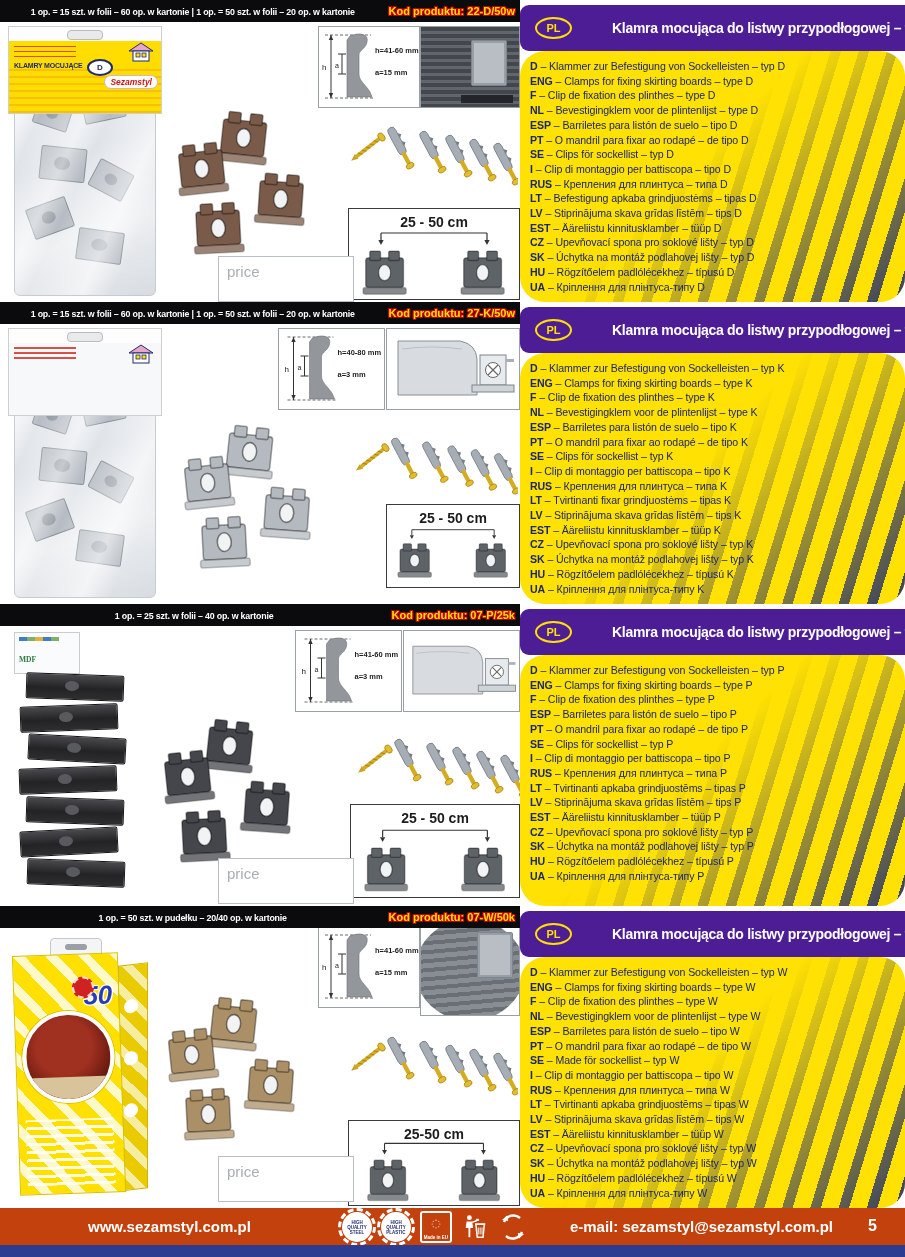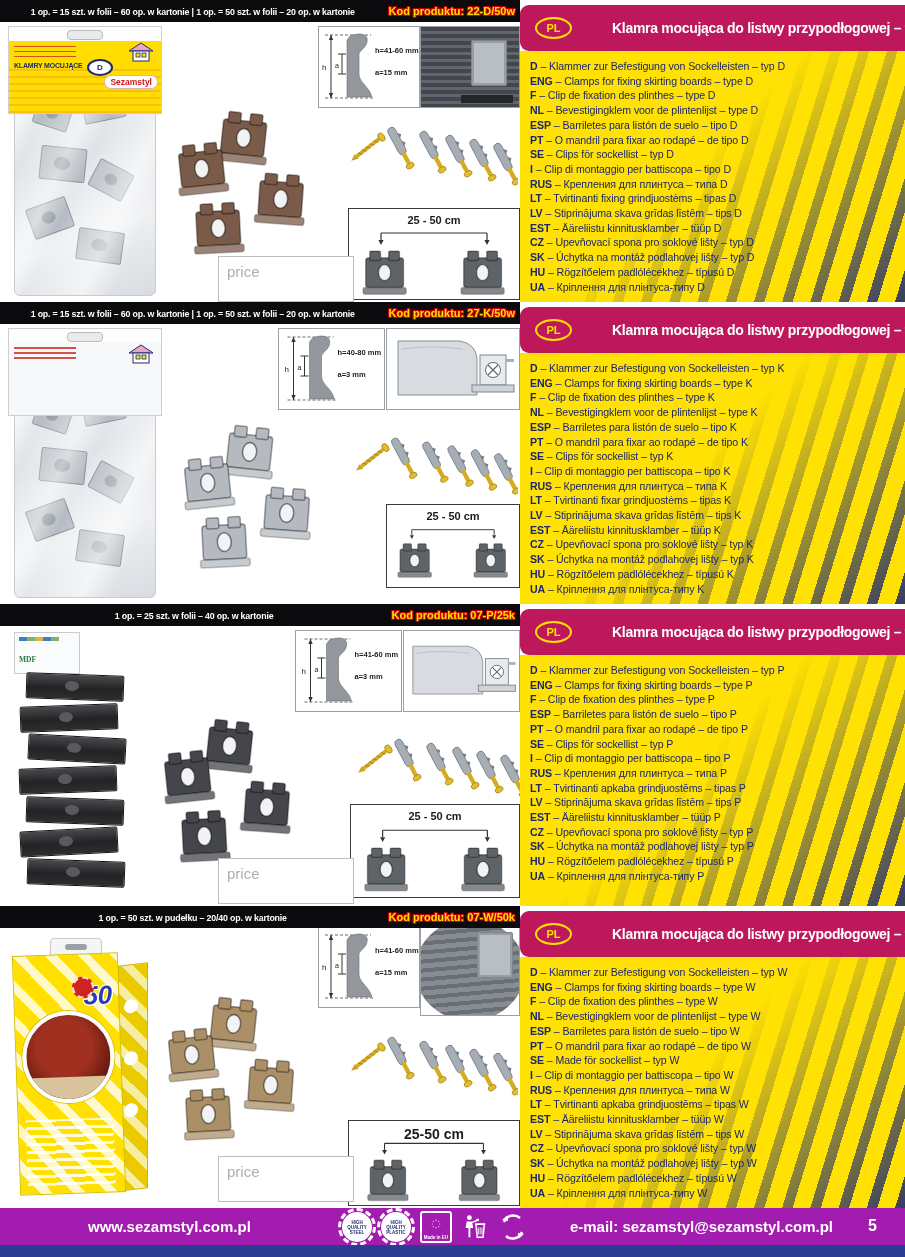--- a/index.html
+++ b/index.html
@@ -12,46 +12,46 @@
   .bar{position:absolute;left:0;top:0;width:520px;height:22px;background:#0b0b0d;
        display:flex;align-items:center;z-index:3;text-align:center;}
   .pack-info{flex:1;min-width:0;padding-left:26px;color:#fff;font-weight:bold;font-size:9.5px;
        letter-spacing:-0.2px;white-space:nowrap;transform:scaleX(.93);transform-origin:left center;}
   .prod-code{margin-right:5px;color:#ffe000;font-weight:bold;font-size:11px;white-space:nowrap;
        text-shadow:-1px 0 #c40000,1px 0 #c40000,0 -1px #c40000,0 1px #c40000,
                    -1px -1px #c40000,1px 1px #c40000,1px -1px #c40000,-1px 1px #c40000;}
 
   
   .panel{position:absolute;left:520px;top:0;width:385px;height:302px;}
-  .panel-head{position:absolute;left:0;top:5px;right:0;height:46px;background:#be185d;
+  .panel-head{position:absolute;left:0;top:5px;right:0;height:46px;background:#4c1d95;
        border-radius:9px 0 0 9px;display:flex;align-items:center;gap:28px;}
   .pl-badge{margin-left:15px;min-width:33px;height:18px;border:2px solid #ffe000;border-radius:50%;
        color:#ffe000;font-weight:bold;font-size:11px;display:flex;align-items:center;justify-content:center;}
   .panel-title{margin:0 0 0 12px;color:#fff;font-size:14px;font-weight:bold;letter-spacing:-0.3px;white-space:nowrap;}
-  .panel-body{position:absolute;left:0;top:51px;right:0;bottom:0;background:#ffe103;overflow:hidden;}
+  .panel-body{position:absolute;left:0;top:51px;right:0;bottom:0;background:#ffe103;overflow:hidden;border-radius:25px;}
   .panel-body::after{content:"";position:absolute;inset:0;
        background:repeating-linear-gradient(107deg,rgba(31,43,111,.9) 0 10px,rgba(31,43,111,0) 10px 27px);
        -webkit-mask-image:linear-gradient(315deg,#000 0%,transparent 55%);
        mask-image:linear-gradient(315deg,#000 0%,transparent 55%);}
   .lang-list{list-style:none;margin:0;padding:8px 4px 0 10px;position:relative;z-index:1;}
   .lang-row{font-size:10.6px;line-height:14.7px;color:#1d2769;letter-spacing:-0.1px;white-space:nowrap;}
   .lang-code{font-weight:bold;}
 
   
   .dimbox{position:absolute;left:318px;top:26px;width:100px;height:80px;background:#fff;border:1px solid #9aa0a6;}
   .dimbox svg{position:absolute;inset:0;width:100%;height:100%;}
   .exbox{position:absolute;left:420px;top:26px;width:98px;height:80px;background:#fff;border:1px solid #9aa0a6;overflow:hidden;}
   .ex-photo{position:absolute;inset:0;background:repeating-linear-gradient(180deg,#43464c 0 4px,#61656c 4px 7px);}
   .ex-photo::after{content:"";position:absolute;right:12px;top:13px;width:34px;height:44px;background:#b9bec4;
        border:1px solid #7e858c;border-radius:2px;box-shadow:inset 0 0 0 2px #979ea6;}
   .ex-photo::before{content:"";position:absolute;right:6px;bottom:4px;width:52px;height:8px;background:#23252a;z-index:1;}
   .ex-draw{display:none;position:absolute;inset:0;width:100%;height:100%;}
   .spacingbox{position:absolute;left:348px;top:208px;width:170px;height:90px;background:#fff;border:1px solid #3a3a3a;}
   .spacingbox svg{position:absolute;inset:0;width:100%;height:100%;}
-  .spacing-label{position:absolute;left:0;right:0;top:5px;text-align:center;font-weight:bold;font-size:11px;color:#1c1c1c;z-index:1;}
+  .spacing-label{position:absolute;left:0;right:0;top:5px;text-align:center;font-weight:bold;font-size:14px;color:#1c1c1c;z-index:1;}
   .pricebox{position:absolute;left:218px;top:256px;width:134px;height:44px;background:#fff;border:1px solid #b9bec4;z-index:2;}
   .price-text{position:absolute;left:8px;top:6px;color:#a9afb5;font-size:15px;}
 
   
   .cluster{position:absolute;left:162px;top:106px;width:178px;height:164px;color:#7a5a48;}
   .cluster svg,.screws svg{width:100%;height:100%;}
   .screws{position:absolute;left:345px;top:108px;width:173px;height:96px;}
 
   
   .packshot{position:absolute;left:8px;top:26px;width:152px;height:272px;}
@@ -81,21 +81,21 @@
        background:repeating-linear-gradient(0deg,rgba(220,60,50,.18) 0 2px,transparent 2px 7px);}
   .slot{position:absolute;left:50%;top:3px;transform:translateX(-50%);width:34px;height:8px;border-radius:4px;
        background:#e8eaec;border:1px solid #bbb;z-index:2;}
   .card-lines{position:absolute;left:5px;top:17px;width:62px;height:13px;opacity:.85;
        background:repeating-linear-gradient(0deg,#d23326 0 1.5px,transparent 1.5px 5px);}
   .house{position:absolute;right:7px;top:15px;z-index:2;}
   .card-title{position:absolute;left:5px;top:35px;font-size:7px;font-weight:bold;color:#1f2b6f;z-index:4;letter-spacing:-0.2px;}
   .card-badge{position:absolute;left:78px;top:32px;width:22px;height:13px;border:2px solid #1f2b6f;background:#fff;
        border-radius:50%;font-size:8px;font-weight:bold;color:#1f2b6f;text-align:center;line-height:13px;z-index:4;}
   .card-brand{position:absolute;right:3px;top:48px;background:#fff;border:1px solid #d6b5b5;border-radius:8px;
-       padding:1px 5px;color:#d11616;font-weight:bold;font-size:8.5px;z-index:4;}
+       padding:1px 5px;color:#d11616;font-style:italic;font-weight:bold;font-size:8.5px;z-index:4;}
 
   .stack{position:absolute;left:2px;top:2px;width:140px;height:268px;}
   .stack-card{position:absolute;left:4px;top:0;width:64px;height:40px;background:#fafbfc;border:1px solid #ccc;}
   .stack-card::before{content:"";position:absolute;left:4px;top:4px;width:40px;height:4px;
        background:repeating-linear-gradient(90deg,#3f7ec2 0 8px,#7fb069 8px 16px,#e2b13c 16px 24px);}
   .mdf-label{position:absolute;left:4px;top:22px;font-size:7.5px;font-weight:bold;color:#2c7a3f;font-family:Liberation Serif, serif;}
   .stack i{position:absolute;width:96px;height:24px;border:1px solid #141416;border-radius:2px;
        background:linear-gradient(180deg,#4a4a4e,#232325 55%,#2e2e30);}
   .stack i::after{content:"";position:absolute;left:40%;top:6px;width:14px;height:10px;border-radius:50%;background:#585a5e;}
   .stack i:nth-of-type(1){left:16px;top:42px;transform:rotate(2deg);}
@@ -142,21 +142,21 @@
   .variant-box-w .ex-photo{inset:-6px;border-radius:50%;
        background:repeating-linear-gradient(175deg,#888d93 0 5px,#6a6f76 5px 9px);}
   .variant-box-w .ex-photo::before{display:none;}
   .variant-box-w .screws{top:112px;}
   .variant-box-w .spacingbox{top:214px;height:84px;}
   .variant-box-w .spacing-label{font-size:14px;}
   .variant-box-w .pricebox{top:250px;}
   .variant-box-w .cluster{left:152px;top:86px;color:#ab8f66;}
 
   
-  footer{position:absolute;left:0;top:1208px;width:905px;height:49px;background:#a21caf;}
+  footer{position:absolute;left:0;top:1208px;width:905px;height:49px;background:#c2410c;}
   .footer-strip{position:absolute;left:0;bottom:0;width:100%;height:12px;background:#2c3c90;}
   .site{position:absolute;left:88px;top:10px;color:#fff;font-weight:bold;font-size:15px;}
   .badges{position:absolute;left:342px;top:3px;height:32px;display:flex;gap:9px;align-items:center;}
   .burst{position:relative;width:30px;height:30px;border-radius:50%;background:#fff;
        display:flex;align-items:center;justify-content:center;text-align:center;}
   .burst::before{content:"";position:absolute;inset:-4px;border-radius:50%;border:3px dashed #fff;}
   .burst span{font-size:4.5px;line-height:5px;font-weight:bold;color:#1f2b6f;width:24px;}
   .eu{position:relative;width:28px;height:28px;border:2px solid #fff;border-radius:3px;}
   .eu-stars{position:absolute;left:13px;top:10px;width:2px;height:2px;border-radius:50%;background:transparent;
        box-shadow:0 -7px 0 #fff,5px -5px 0 #fff,7px 0 0 #fff,5px 5px 0 #fff,0 7px 0 #fff,-5px 5px 0 #fff,-7px 0 0 #fff,-5px -5px 0 #fff;
@@ -335,21 +335,21 @@
             <span class="lang-text">– Clip di montaggio per battiscopa – tipo D</span>
           </li>
 
           <li class="lang-row">
             <b class="lang-code">RUS</b>
             <span class="lang-text">– Крепления для плинтуса – типа D</span>
           </li>
 
           <li class="lang-row">
             <b class="lang-code">LT</b>
-            <span class="lang-text">– Tvirtinanti fixing grindjuostėms – tipas D</span>
+            <span class="lang-text">– Befestigung apkaba grindjuostėms – tipas D</span>
           </li>
 
           <li class="lang-row">
             <b class="lang-code">LV</b>
             <span class="lang-text">– Stiprinājuma skava grīdas līstēm – tips D</span>
           </li>
 
           <li class="lang-row">
             <b class="lang-code">EST</b>
             <span class="lang-text">– Ääreliistu kinnitusklamber – tüüp D</span>
@@ -887,27 +887,27 @@
             <b class="lang-code">RUS</b>
             <span class="lang-text">– Крепления для плинтуса – типа W</span>
           </li>
 
           <li class="lang-row">
             <b class="lang-code">LT</b>
             <span class="lang-text">– Tvirtinanti apkaba grindjuostēms – tipas W</span>
           </li>
 
           <li class="lang-row">
+            <b class="lang-code">LV</b>
+            <span class="lang-text">– Stiprinājuma skava grīdas līstēm – tips W</span>
+          </li>
+
+          <li class="lang-row">
             <b class="lang-code">EST</b>
             <span class="lang-text">– Ääreliistu kinnitusklamber – tüüp W</span>
-          </li>
-
-          <li class="lang-row">
-            <b class="lang-code">LV</b>
-            <span class="lang-text">– Stiprinājuma skava grīdas līstēm – tips W</span>
           </li>
 
           <li class="lang-row">
             <b class="lang-code">CZ</b>
             <span class="lang-text">– Upevňovací spona pro soklové lišty – typ W</span>
           </li>
 
           <li class="lang-row">
             <b class="lang-code">SK</b>
             <span class="lang-text">– Úchytka na montáž podlahovej lišty – typ W</span>

